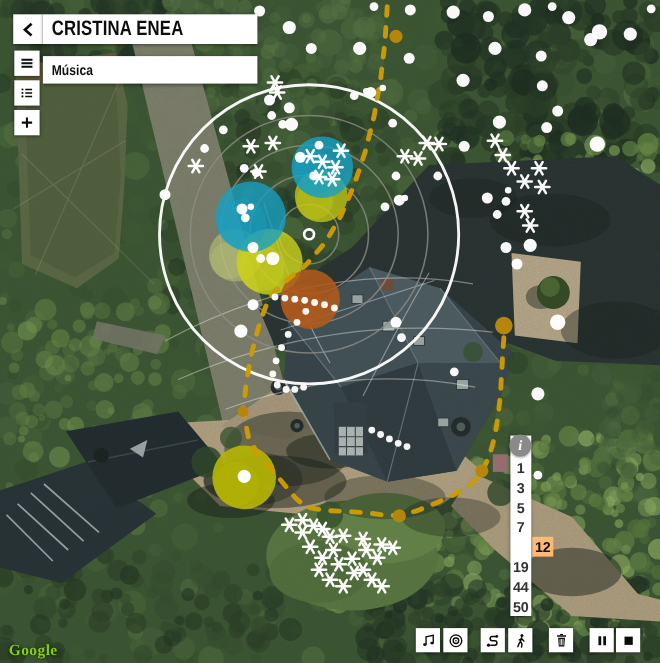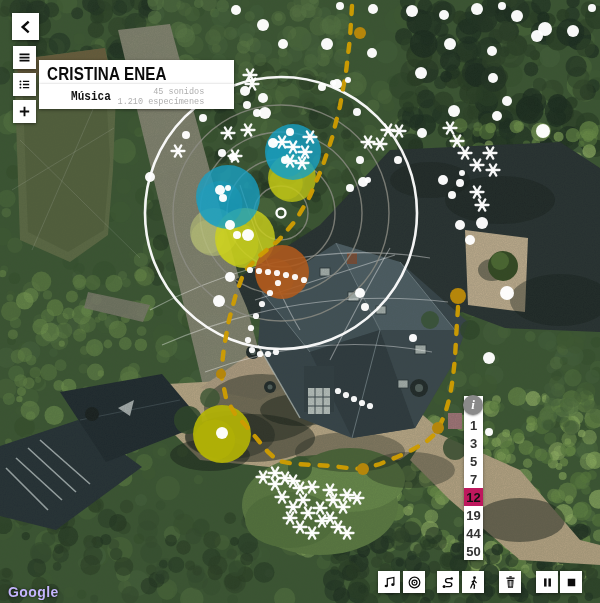--- a/index.html
+++ b/index.html
@@ -1,32 +1,32 @@
 <!DOCTYPE html>
 <html><head>
 <meta charset="utf-8">
 <style>
   html,body{margin:0;padding:0;background:#222;}
   .app{position:relative;width:600px;height:603px;overflow:hidden;font-family:"Liberation Sans",sans-serif;background:#3a5530;}
   svg.layer{position:absolute;left:0;top:0;}
   
   .sq{position:absolute;background:#fff;box-shadow:0 1px 3px rgba(0,0,0,.5);display:flex;align-items:center;justify-content:center;box-sizing:border-box;cursor:pointer;}
-  .panel{position:absolute;background:#fff;box-shadow:0 1px 3px rgba(0,0,0,.45);box-sizing:border-box;margin-top:47px;}
+  .panel{position:absolute;background:#fff;box-shadow:0 1px 3px rgba(0,0,0,.45);box-sizing:border-box;}
   .title-box{left:39px;top:13px;width:195px;height:27px;display:flex;align-items:center;}
   .title-box .t{font-size:19px;font-weight:bold;color:#0c0c0c;letter-spacing:.2px;transform:scaleX(.8);transform-origin:0 50%;margin-left:8px;white-space:nowrap;}
-  .sub-box{left:39px;top:37px;width:195px;height:25px;display:flex;align-items:center;justify-content:center;font-family:Liberation Mono, monospace;}
+  .sub-box{left:39px;top:51px;width:195px;height:25px;display:flex;align-items:center;justify-content:space-between;}
   .sub-box .s{font-size:13px;font-weight:bold;color:#111;transform:scaleX(.85);transform-origin:0 50%;margin-left:8px;}
   .stats{margin-right:6px;text-align:right;color:#aeaeae;font-size:8.5px;line-height:10px;}
   
   .scale{position:absolute;left:464px;top:396px;width:19px;height:164px;background:#fff;box-shadow:0 1px 3px rgba(0,0,0,.4);}
   .scale .cells{position:absolute;left:0;top:20px;width:19px;}
   .scale .cell{width:19px;height:18px;display:flex;align-items:center;justify-content:center;font-size:13px;font-weight:bold;color:#333;cursor:pointer;}
-  .scale .cell.sel{background:#be185d;color:#101010;}
+  .scale .cell.sel{background:#fdba74;color:#101010;margin-left:20px;}
   .ibadge{position:absolute;left:463px;top:395px;width:20px;height:20px;border-radius:50%;background:#8a8a8a;display:flex;align-items:center;justify-content:center;color:#fff;font-family:"Liberation Serif",serif;font-style:italic;font-weight:bold;font-size:13px;cursor:pointer;box-shadow:0 1px 2px rgba(0,0,0,.35);}
-  .wm{position:absolute;left:8px;top:584px;color:#c4b5fd;font-size:14px;font-weight:bold;letter-spacing:.4px;text-shadow:0 0 3px rgba(0,0,0,.6);}
+  .wm{position:absolute;left:8px;top:584px;color:#84cc16;font-size:14px;font-weight:bold;letter-spacing:.4px;text-shadow:0 0 3px rgba(0,0,0,.6);font-family:Liberation Serif, serif;}
   .icon{display:block;}
 </style>
 </head>
 <body>
 
 <div class="app">
 
   <svg class="layer" id="bg-svg" width="600" height="603" viewBox="0 0 600 603">
     <defs>
       <filter id="grain">
@@ -2204,24 +2204,20 @@
       <path d="M16,4 L7,12 L16,20" fill="none" stroke="#0c0c0c" stroke-width="3.6"></path>
     </svg>
   </div>
 
   <div class="panel title-box">
     <span class="t">CRISTINA ENEA</span>
   </div>
 
   <div class="panel sub-box">
     <span class="s">Música</span>
-    <div class="stats">
-      <div>45 sonidos</div>
-      <div>1.210 especímenes</div>
-    </div>
   </div>
 
   <div class="sq" style="left:13px;top:46px;width:23px;height:23px;">
     <svg class="icon" width="15" height="15" viewBox="0 0 24 24">
       <path d="M4,7 h16 M4,12 h16 M4,17 h16" stroke="#0c0c0c" stroke-width="2.8"></path>
     </svg>
   </div>
   <div class="sq" style="left:13px;top:73px;width:23px;height:23px;">
     <svg class="icon" width="15" height="15" viewBox="0 0 24 24">
       <circle cx="5.5" cy="7" r="1.5" fill="#0c0c0c"></circle>

